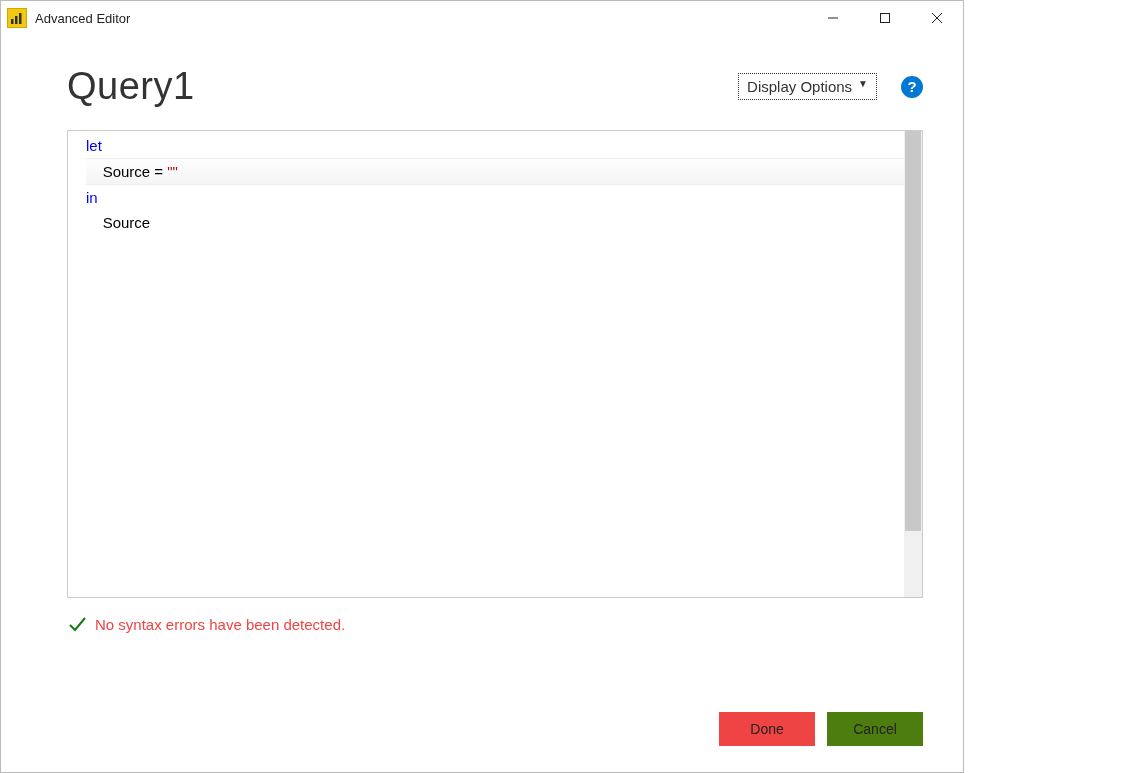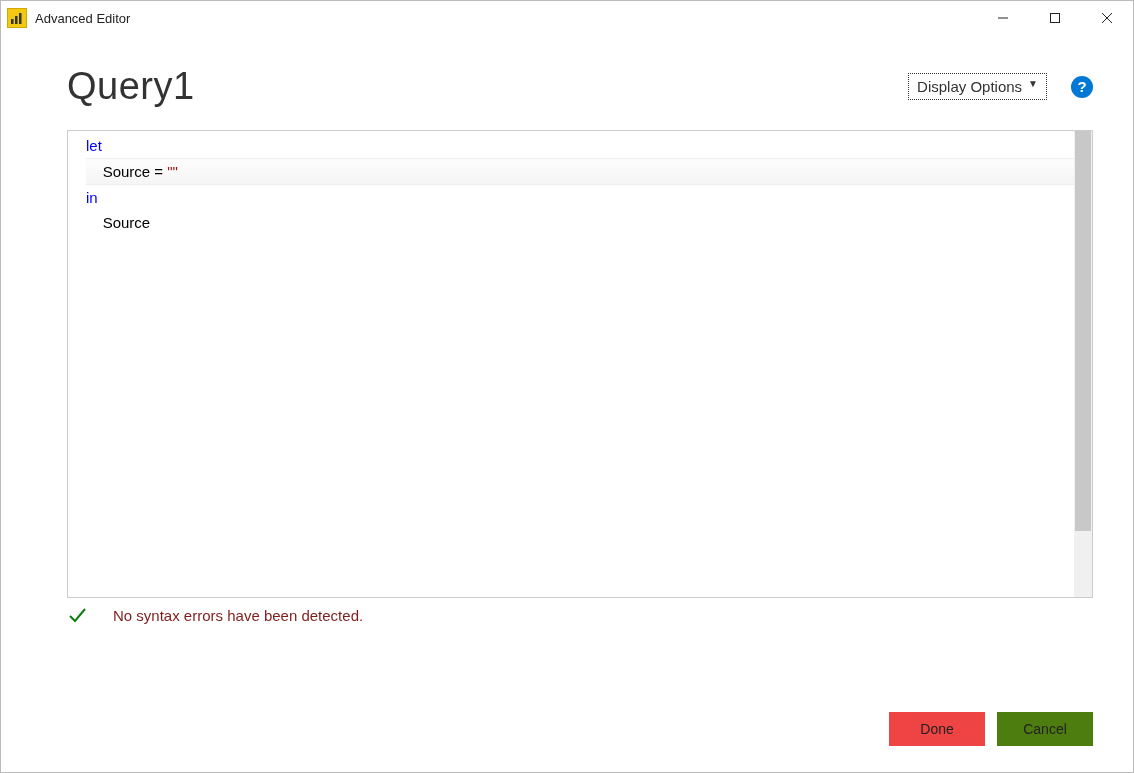--- a/index.html
+++ b/index.html
@@ -1,17 +1,17 @@
 <!DOCTYPE html>
 <html><head>
 <meta charset="utf-8">
 <style>
   * { box-sizing: border-box; margin: 0; padding: 0; }
   html, body { width: 1134px; height: 773px; font-family: "Segoe UI", Arial, sans-serif; background: #fff; overflow: hidden; }
-  .window { width: 1134px; height: 773px; border: 1px solid #bbb; background: #fff; display: flex; flex-direction: column; }
+  .window { width: 964px; height: 773px; border: 1px solid #bbb; background: #fff; display: flex; flex-direction: column; }
   .titlebar { height: 34px; display: flex; align-items: center; padding: 0 0 0 6px; }
   .app-icon { width: 20px; height: 20px; background: #F2C811; border: 1px solid #D0A800; display: flex; align-items: center; justify-content: center; margin-right: 8px; }
   .app-icon svg { width: 14px; height: 14px; }
   .title-text { font-size: 13px; color: #222; }
   .win-controls { margin-left: auto; display: flex; height: 100%; }
   .win-btn { width: 52px; height: 100%; display: flex; align-items: center; justify-content: center; }
   .win-btn svg { stroke: #222; stroke-width: 1; fill: none; }
   .content { flex: 1; padding: 18px 40px 24px 66px; display: flex; flex-direction: column; }
   .header-row { display: flex; align-items: center; margin-bottom: 22px; margin-top: 12px; }
   .query-title { font-size: 38px; font-weight: 300; color: #333; letter-spacing: 0.5px; }
@@ -22,21 +22,21 @@
   .editor-box { border: 1px solid #ccc; height: 468px; position: relative; background: #fff; display: flex; font-family: Liberation Sans, sans-serif; font-size: 15px; line-height: 25px; }
   .gutter { width: 18px; background: #fff; }
   .code-area { flex: 1; padding: 2px 0 0 0; position: relative; overflow: hidden; }
   .code-line { white-space: pre; padding-left: 0; }
   .current-line { background: linear-gradient(#fdfdfd, #f5f5f5); border-top: 1px solid #eee; border-bottom: 1px solid #eee; }
   .kw { color: #0000FF; }
   .str { color: #A31515; }
   .plain { color: #000; }
   .scrollbar-track { position: absolute; right: 0; top: 0; width: 18px; height: 100%; background: #f0f0f0; }
   .scrollbar-thumb { position: absolute; left: 1px; top: 0; width: 16px; height: 400px; background: #c8c8c8; }
-  .status-row { display: flex; align-items: center; gap: 26px; margin-top: 7px; font-size: 15px; color: #7f1d1d; }
+  .status-row { display: flex; align-items: center; gap: 8px; margin-top: 16px; font-size: 15px; color: #ef4444; }
   .status-row svg { stroke: #107C10; stroke-width: 2; fill: none; }
   .footer { margin-top: auto; display: flex; justify-content: flex-end; gap: 12px; padding-top: 24px; padding-bottom: 2px; }
   .btn { min-width: 96px; height: 34px; font-size: 14px; border: none; cursor: pointer; display: flex; align-items: center; justify-content: center; }
   .btn-primary { background: #ef4444; color: #222; }
   .btn-secondary { background: #4d7c0f; color: #222; }
 </style>
 </head>
 <body>
 
 <div class="window">

